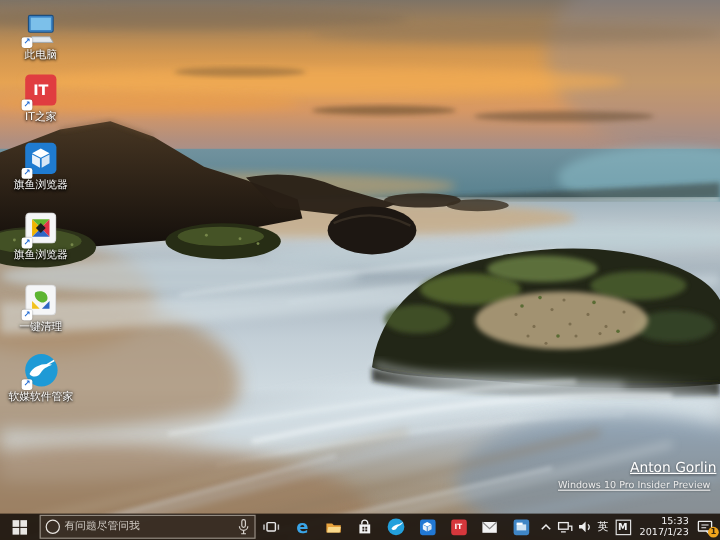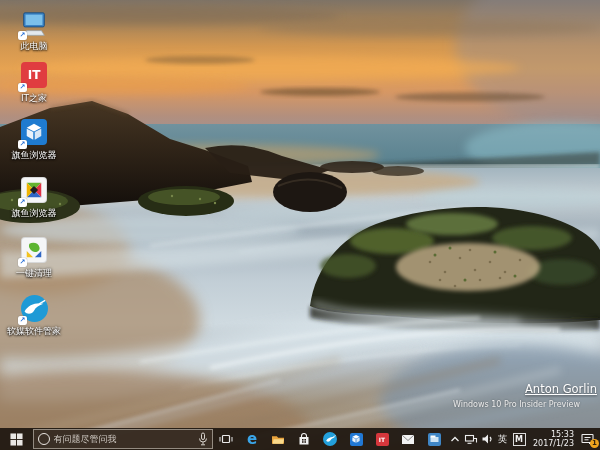--- a/index.html
+++ b/index.html
@@ -17,34 +17,34 @@
     justify-content:center;font-size:7px;line-height:7px;color:#1c68d4;font-weight:bold;}
   .sq-art{width:26px;height:26px;margin:0 auto;border-radius:4px;display:flex;
     align-items:center;justify-content:center;}
   .it-desk{background:#e03d40;color:#fff;font-weight:bold;font-size:12px;}
   .mofang-desk{background:#1f7bd0;}
   .white-art{background:#f5f6f7;border:1px solid rgba(0,0,0,.12);box-sizing:border-box;}
   .fish-desk{background:#1e9ad6;border-radius:50%;width:27px;height:27px;}
 
   
   .recycle-bin{position:absolute;left:551px;top:354px;width:46px;text-align:center;cursor:pointer;}
-  .watermark{position:absolute;right:20px;top:399px;color:#ececec;
-    font-size:8px;line-height:11px;text-shadow:0 0 2px rgba(0,0,0,.45);}
+  .watermark{position:absolute;right:8px;top:399px;color:#ececec;
+    font-size:8px;line-height:11px;text-shadow:0 0 2px rgba(0,0,0,.45);text-decoration:underline;}
   .photo-credit{position:absolute;right:3px;top:382px;font-size:11.5px;color:#fff;
     text-decoration:underline;text-shadow:0 1px 2px rgba(0,0,0,.55);}
 
   
   .taskbar{position:absolute;left:0;bottom:0;width:600px;height:22px;
     background:rgba(30,23,16,.93);display:flex;align-items:center;z-index:10;}
   .start-button{width:34px;height:22px;display:flex;align-items:center;justify-content:center;cursor:pointer;}
   .search-box{width:178px;height:18px;border:1px solid #938b81;background:rgba(90,74,60,.38);
     display:flex;align-items:center;gap:4px;padding:0 4px;cursor:text;}
   .cortana-circle{width:10px;height:10px;border:1.4px solid #e9e5e0;border-radius:50%;flex:none;}
   .search-input{flex:1;min-width:0;background:transparent;border:none;outline:none;
-    color:#d8d2cb;font-size:9px;font-family:Liberation Serif, serif;padding:0;}
+    color:#d8d2cb;font-size:9px;font-family:Liberation Mono, monospace;padding:0;}
   .search-input::placeholder{color:#cfc9c2;opacity:1;}
   .task-buttons{display:flex;height:22px;}
   .tb-btn{width:26px;height:22px;display:flex;align-items:center;justify-content:center;cursor:pointer;}
   .edge-e{color:#3aa5e8;font-size:15px;font-weight:bold;line-height:15px;}
   .mini-sq{width:13px;height:13px;border-radius:2px;display:flex;align-items:center;justify-content:center;}
   .it-mini{background:#d6373c;color:#fff;font-weight:bold;font-size:6px;}
   .mofang-mini{background:#2178d4;}
   .fish-mini{background:#23a0dc;border-radius:50%;width:14px;height:14px;display:flex;align-items:center;justify-content:center;}
   .blue-mini{background:#3f86c6;}
 

